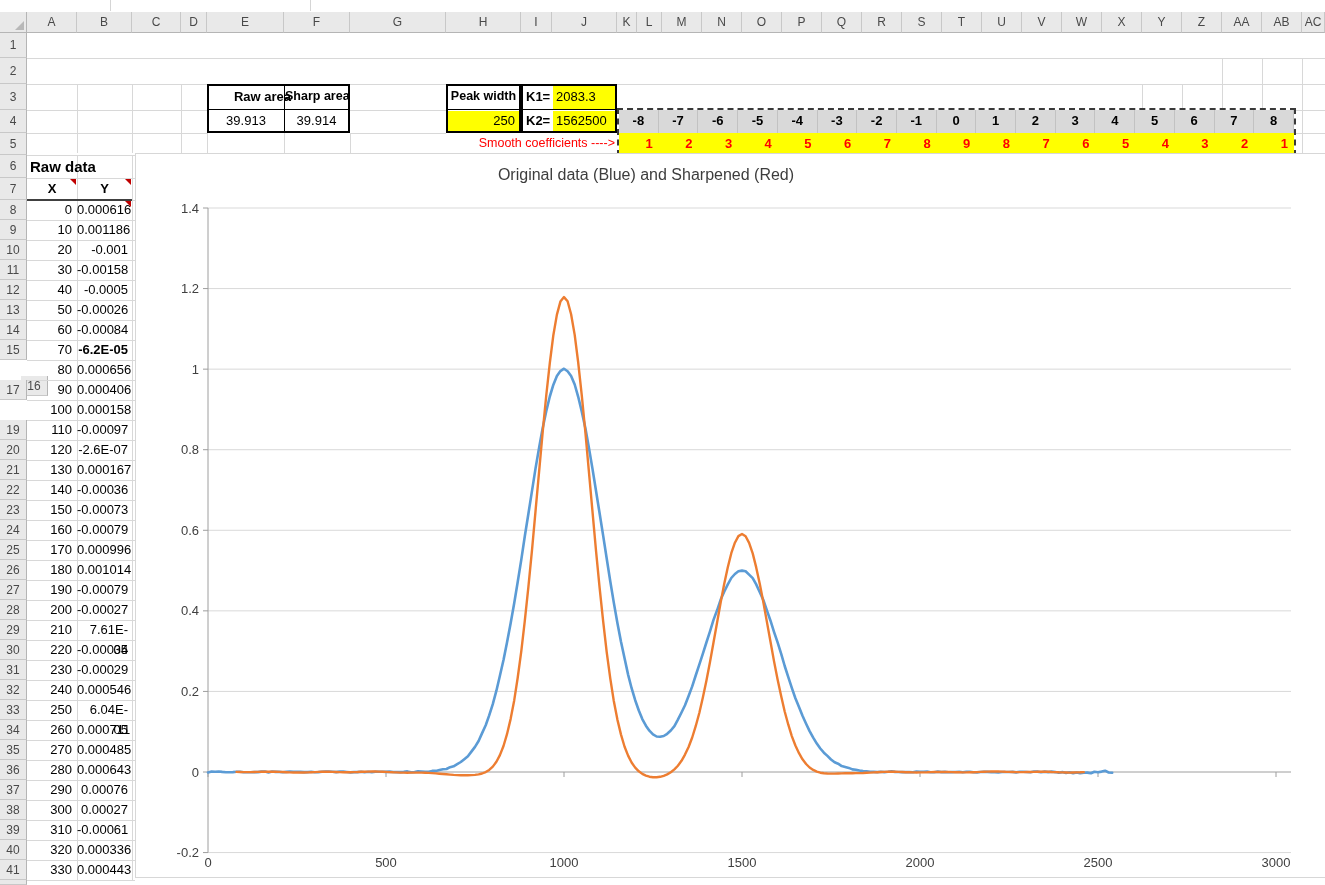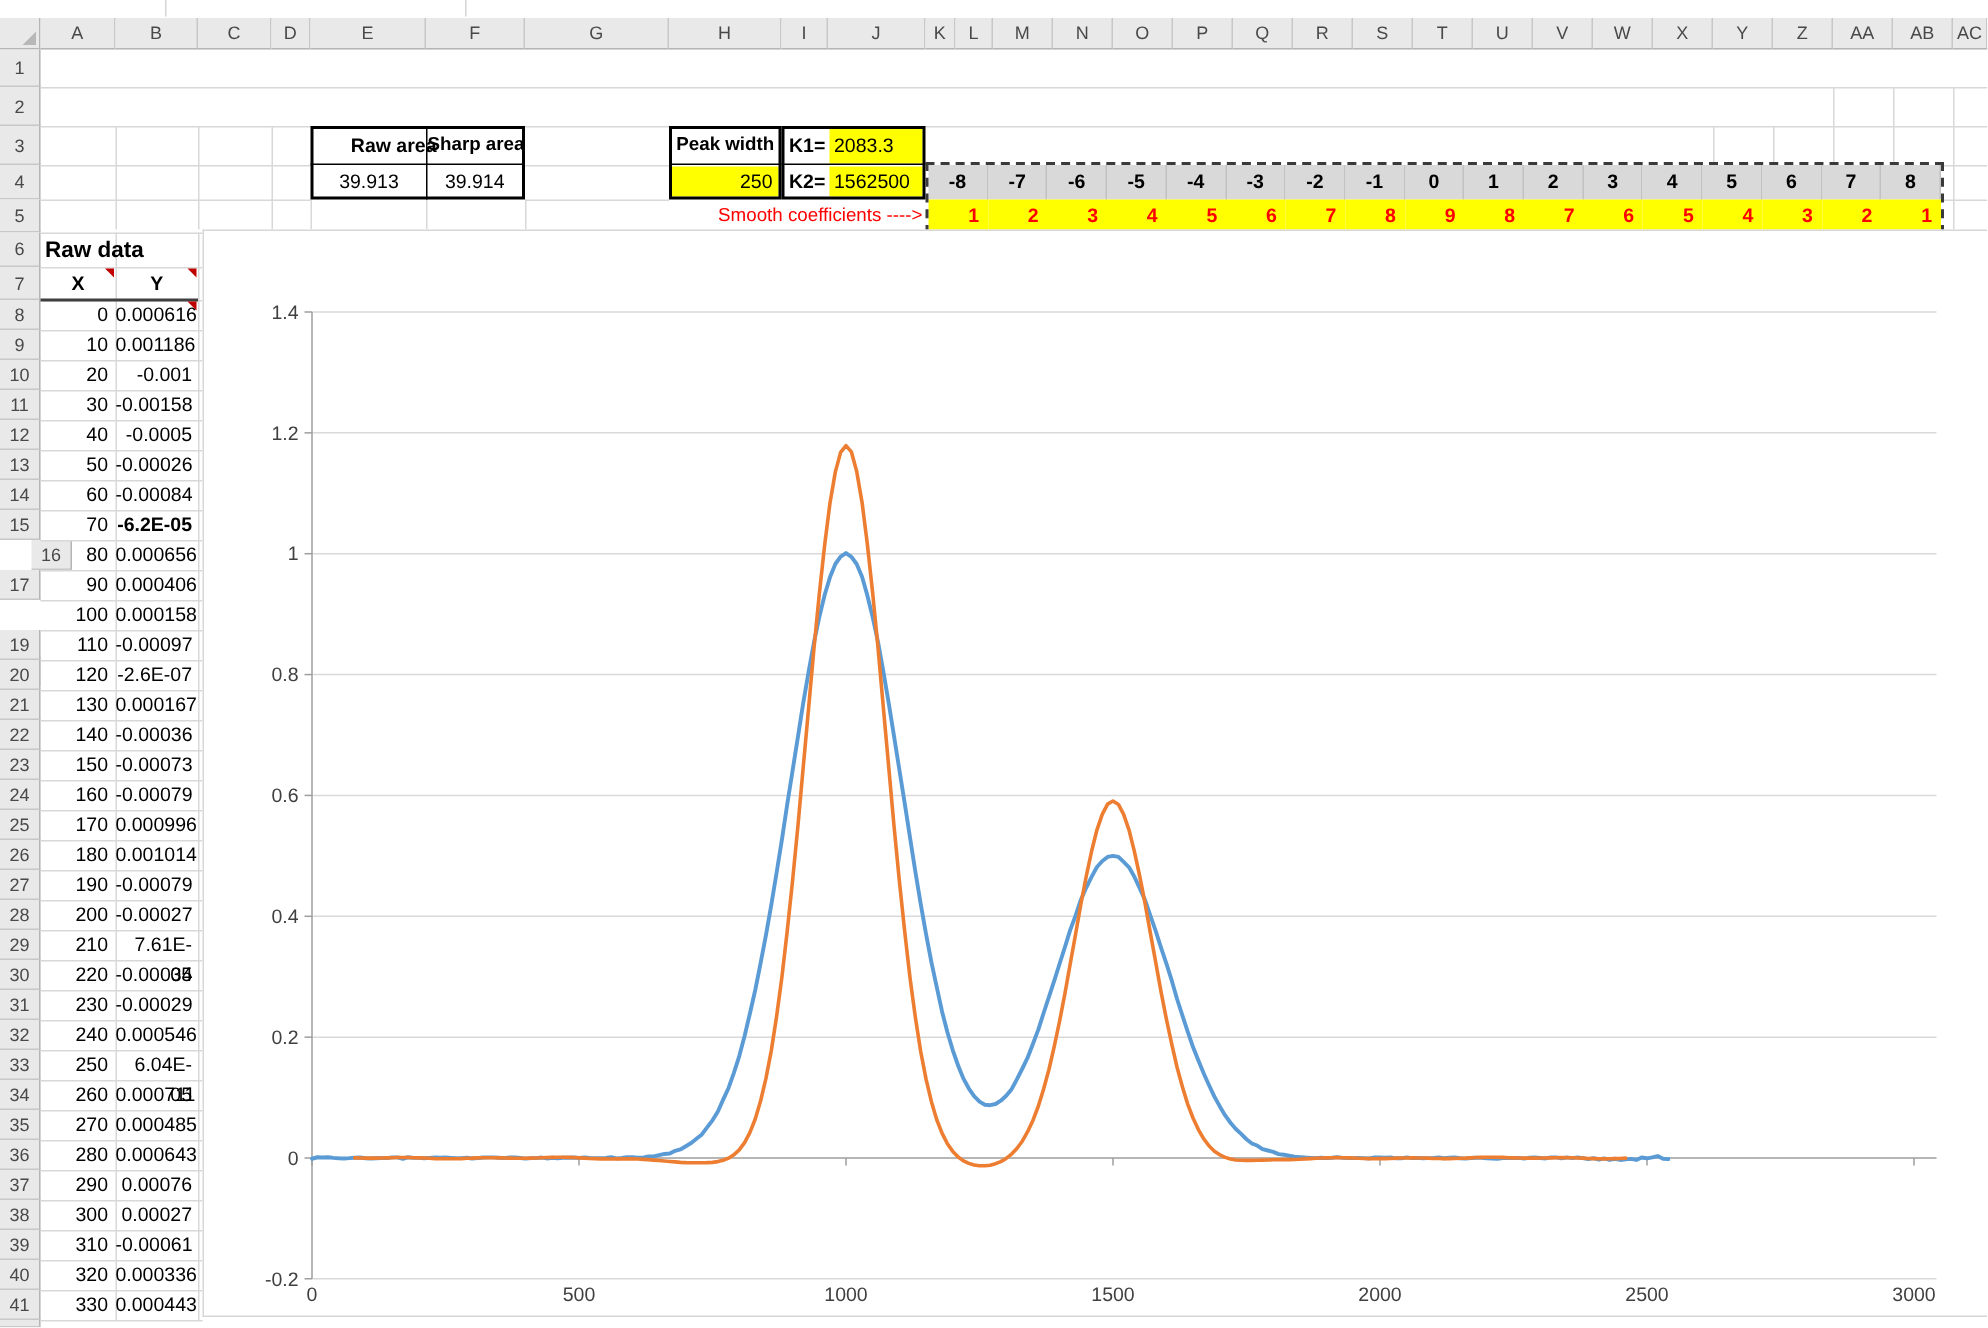--- a/index.html
+++ b/index.html
@@ -93,21 +93,21 @@
       <div class="rowhdr abs" style="position:absolute;top:155px;height:23px;line-height:23px;">6</div>
       <div class="rowhdr abs" style="position:absolute;top:178px;height:22px;line-height:22px;">7</div>
       <div class="rowhdr abs" style="position:absolute;top:200px;height:20px;line-height:20px;">8</div>
       <div class="rowhdr abs" style="position:absolute;top:220px;height:20px;line-height:20px;">9</div>
       <div class="rowhdr abs" style="position:absolute;top:240px;height:20px;line-height:20px;">10</div>
       <div class="rowhdr abs" style="position:absolute;top:260px;height:20px;line-height:20px;">11</div>
       <div class="rowhdr abs" style="position:absolute;top:280px;height:20px;line-height:20px;">12</div>
       <div class="rowhdr abs" style="position:absolute;top:300px;height:20px;line-height:20px;">13</div>
       <div class="rowhdr abs" style="position:absolute;top:320px;height:20px;line-height:20px;">14</div>
       <div class="rowhdr abs" style="position:absolute;top:340px;height:20px;line-height:20px;">15</div>
-      <div class="rowhdr abs" style="position:absolute;top:360px;height:20px;line-height:20px;margin-left:21px;">16</div>
+      <div class="rowhdr abs" style="position:absolute;top:376px;height:20px;line-height:20px;margin-left:21px;">16</div>
       <div class="rowhdr abs" style="position:absolute;top:380px;height:20px;line-height:20px;">17</div>
       <div class="rowhdr abs" style="position:absolute;top:400px;height:20px;line-height:20px;margin-top:37px;">18</div>
       <div class="rowhdr abs" style="position:absolute;top:420px;height:20px;line-height:20px;">19</div>
       <div class="rowhdr abs" style="position:absolute;top:440px;height:20px;line-height:20px;">20</div>
       <div class="rowhdr abs" style="position:absolute;top:460px;height:20px;line-height:20px;">21</div>
       <div class="rowhdr abs" style="position:absolute;top:480px;height:20px;line-height:20px;">22</div>
       <div class="rowhdr abs" style="position:absolute;top:500px;height:20px;line-height:20px;">23</div>
       <div class="rowhdr abs" style="position:absolute;top:520px;height:20px;line-height:20px;">24</div>
       <div class="rowhdr abs" style="position:absolute;top:540px;height:20px;line-height:20px;">25</div>
       <div class="rowhdr abs" style="position:absolute;top:560px;height:20px;line-height:20px;">26</div>
@@ -331,20 +331,21 @@
 
   <div class="abs celltext bold" style="left:30px;top:158px;font-size:15px;">Raw data</div>
   <div class="abs celltext bold" style="left:27px;top:181px;width:50px;text-align:center;">X</div>
   <div class="abs celltext bold" style="left:77px;top:181px;width:55px;text-align:center;">Y</div>
   <div class="abs" style="left:27px;top:199px;width:105px;height:2px;background:#404040;"></div>
   <div class="abs tri-red" style="left:70px;top:179px;"></div>
   <div class="abs tri-red" style="left:125px;top:179px;"></div>
   <div class="abs tri-red" style="left:125px;top:201px;"></div>
 
   <div id="chart" class="abs">
+    <div id="chart-title">Original data (Blue) and Sharpened (Red)</div>
     <svg id="chartsvg" width="1188" height="723">
         <line x1="72" y1="698.5714285714286" x2="1155" y2="698.5714285714286" stroke="#D9D9D9" stroke-width="1"></line>
         <line x1="72" y1="537.4285714285714" x2="1155" y2="537.4285714285714" stroke="#D9D9D9" stroke-width="1"></line>
         <line x1="72" y1="456.85714285714283" x2="1155" y2="456.85714285714283" stroke="#D9D9D9" stroke-width="1"></line>
         <line x1="72" y1="376.2857142857143" x2="1155" y2="376.2857142857143" stroke="#D9D9D9" stroke-width="1"></line>
         <line x1="72" y1="295.71428571428567" x2="1155" y2="295.71428571428567" stroke="#D9D9D9" stroke-width="1"></line>
         <line x1="72" y1="215.1428571428571" x2="1155" y2="215.1428571428571" stroke="#D9D9D9" stroke-width="1"></line>
         <line x1="72" y1="134.57142857142856" x2="1155" y2="134.57142857142856" stroke="#D9D9D9" stroke-width="1"></line>
         <line x1="72" y1="54" x2="1155" y2="54" stroke="#D9D9D9" stroke-width="1"></line>
         <line x1="72" y1="54" x2="72" y2="698.5714285714286" stroke="#9E9E9E" stroke-width="1"></line>

